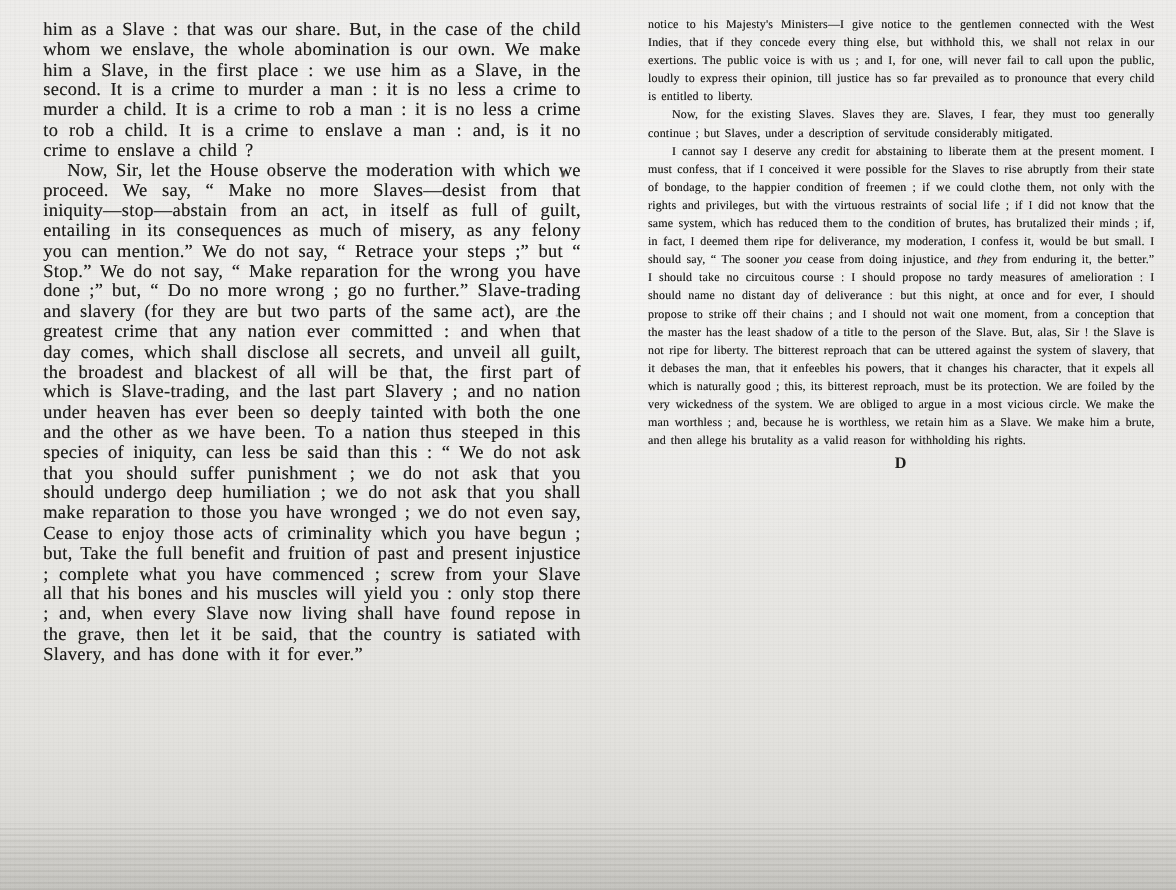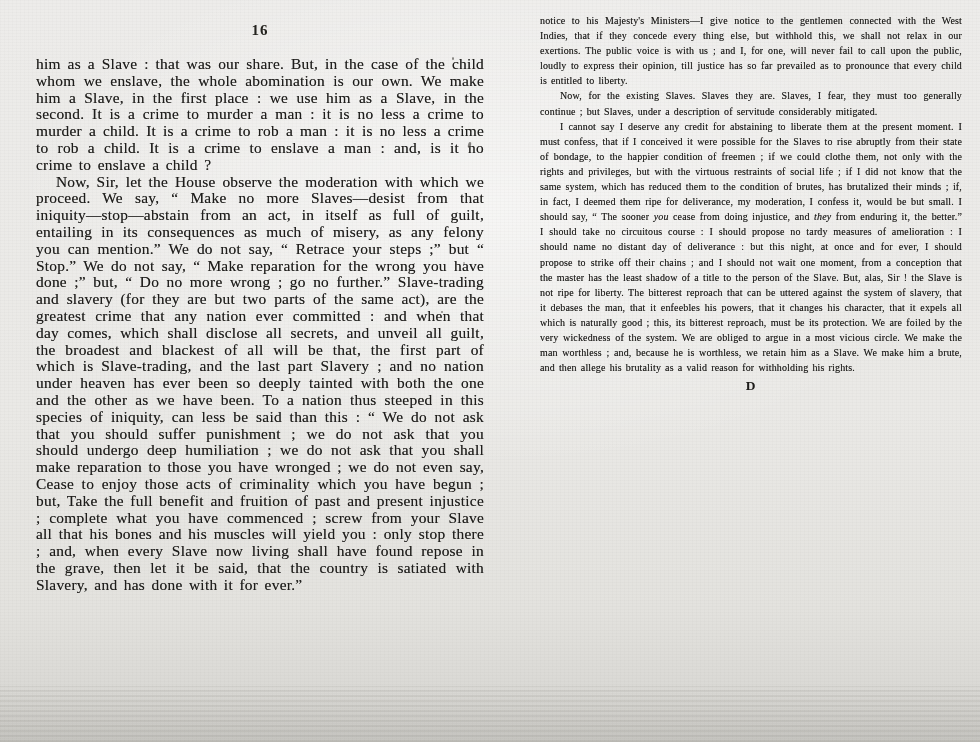--- a/index.html
+++ b/index.html
@@ -92,21 +92,20 @@
   .speck-b { left: 452px; top: 57px;  width: 2px; height: 3px; }
   .speck-c { left: 441px; top: 311px; width: 2px; height: 2px; }
   .speck-d { left: 463px; top: 262px; width: 2px; height: 2px; opacity: 0.45; }
 </style>
 </head>
 <body>
 
 <div class="scan">
 
   <div class="page page-left">
-    <div class="page-number">16</div>
     <div class="text-block">
       <p class="para"><span>him as a Slave : that was our share.  But, in the case of the child whom we enslave, the whole abomination is our own.  We make him a Slave, in the first place : we use him as a Slave, in the second.  It is a crime to murder a man : it is no less a crime to murder a child.  It is a crime to rob a man : it is no less a crime to rob a child.  It is a crime to enslave a man : and, is it no crime to enslave a child ?</span></p>
       <p class="para indent"><span>Now, Sir, let the House observe the moderation with which we proceed.  We say, “ Make no more Slaves—desist from that iniquity—stop—abstain from an act, in itself as full of guilt, entailing in its consequences as much of misery, as any felony you can mention.”  We do not say, “ Retrace your steps ;” but “ Stop.”  We do not say, “ Make reparation for the wrong you have done ;” but, “ Do no more wrong ; go no further.”  Slave-trading and slavery (for they are but two parts of the same act), are the greatest crime that any nation ever committed : and when that day comes, which shall disclose all secrets, and unveil all guilt, the broadest and blackest of all will be that, the first part of which is Slave-trading, and the last part Slavery ; and no nation under heaven has ever been so deeply tainted with both the one and the other as we have been.  To a nation thus steeped in this species of iniquity, can less be said than this : “ We do not ask that you should suffer punishment ; we do not ask that you should undergo deep humiliation ; we do not ask that you shall make reparation to those you have wronged ; we do not even say, Cease to enjoy those acts of criminality which you have begun ; but, Take the full benefit and fruition of past and present injustice ; complete what you have commenced ; screw from your Slave all that his bones and his muscles will yield you : only stop there ; and, when every Slave now living shall have found repose in the grave, then let it be said, that the country is satiated with Slavery, and has done with it for ever.”</span></p>
     </div>
   </div>
 
   <div class="page page-right">
     <div class="text-block">
       <p class="para"><span>notice to his Majesty's Ministers—I give notice to the gentlemen connected with the West Indies, that if they concede every thing else, but withhold this, we shall not relax in our exertions.  The public voice is with us ; and I, for one, will never fail to call upon the public, loudly to express their opinion, till justice has so far prevailed as to pronounce that every child is entitled to liberty.</span></p>
       <p class="para indent"><span>Now, for the existing Slaves.  Slaves they are.  Slaves, I fear, they must too generally continue ; but Slaves, under a description of servitude considerably mitigated.</span></p>

